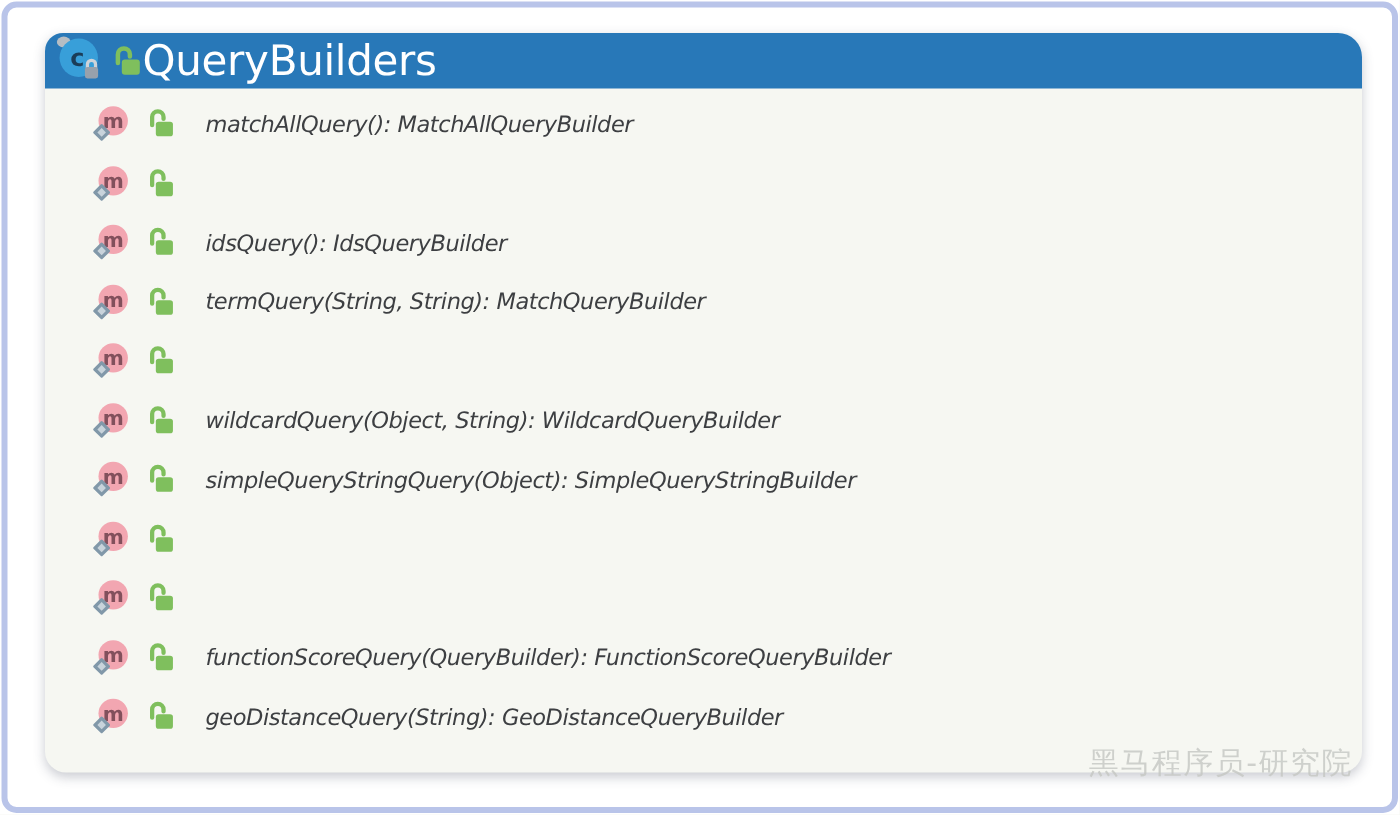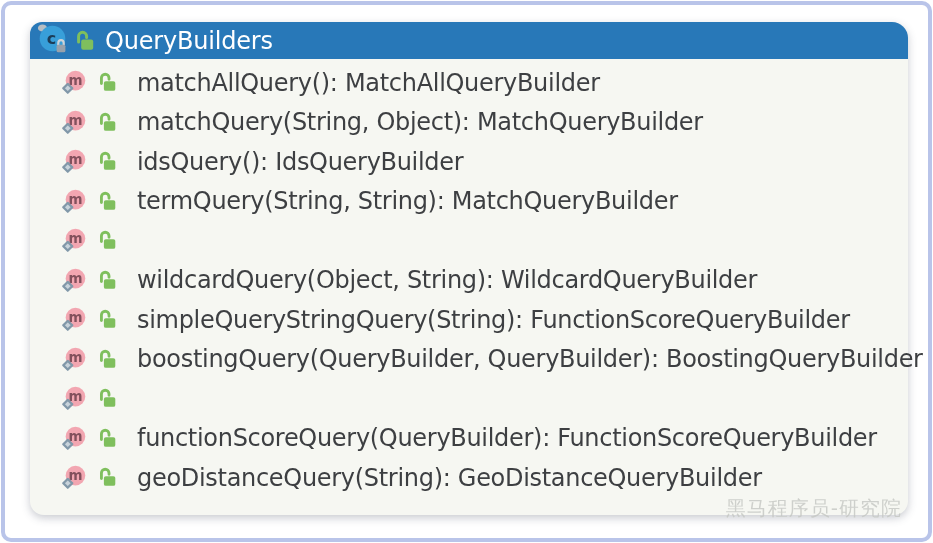--- a/index.html
+++ b/index.html
@@ -31,29 +31,29 @@
     box-shadow:0 3px 8px rgba(60,70,90,.28);
   }
   .panel-header{
     height:37px;background:var(--header-bar);
     border-radius:12px 16px 0 0;
     display:flex;align-items:center;padding-left:7px;
   }
   .class-icon{width:33px;height:33px;flex:0 0 auto;margin-top:-2px;}
   .hdr-lock{width:20px;height:22px;flex:0 0 auto;margin-left:5px;}
   .header-title{
-    color:#ffffff;font-size:24px;margin-left:10px;letter-spacing:-0.2px;
+    color:#ffffff;font-size:28px;letter-spacing:-0.2px;
     white-space:nowrap;
   }
   .rows{padding-top:4px;}
   .row{height:39.5px;display:flex;align-items:center;padding-left:32px;}
   .m-icon{width:25px;height:25px;flex:0 0 auto;margin-right:11px;}
   .row-lock{width:19px;height:21px;flex:0 0 auto;margin-right:20px;}
   .sig{
-    font-size:24px;color:var(--row-text);letter-spacing:-0.3px;white-space:nowrap;
+    font-size:15px;color:var(--row-text);letter-spacing:-0.3px;white-space:nowrap;font-style:italic;
   }
   .watermark{
     position:absolute;right:6px;bottom:-7px;
     font-size:20px;letter-spacing:1px;color:var(--watermark-gray);opacity:.8;
     white-space:nowrap;pointer-events:none;
   }
   
   .mc{fill:var(--method-icon-circle);}
   .ml{fill:var(--method-icon-letter);font-size:14px;font-weight:bold;}
   .d1{fill:var(--static-diamond);}
@@ -109,21 +109,20 @@
       <text class="ml" x="14" y="16" text-anchor="middle">m</text>
       <g>
         <rect class="d1" x="1.6" y="14.6" width="8.8" height="8.8" rx="1" transform="rotate(45 6 19)"></rect>
         <rect class="d2" x="3.9" y="16.9" width="4.2" height="4.2" transform="rotate(45 6 19)"></rect>
       </g>
     </svg>
     <svg class="row-lock" viewBox="0 0 20 22">
       <path class="lk-shackle" d="M3.6 12 V6.3 a4 4 0 0 1 8 0 V7.6"></path>
       <rect class="lk-body" x="6.2" y="9.6" width="12" height="10.2" rx="2"></rect>
     </svg>
-    <span class="sig">matchQuery(String, Object): MatchQueryBuilder</span>
   </div>
 
   <div class="row">
     <svg class="m-icon" viewBox="0 0 26 26">
       <circle class="mc" cx="14" cy="11" r="10.2"></circle>
       <text class="ml" x="14" y="16" text-anchor="middle">m</text>
       <g>
         <rect class="d1" x="1.6" y="14.6" width="8.8" height="8.8" rx="1" transform="rotate(45 6 19)"></rect>
         <rect class="d2" x="3.9" y="16.9" width="4.2" height="4.2" transform="rotate(45 6 19)"></rect>
       </g>
@@ -188,37 +187,36 @@
       <text class="ml" x="14" y="16" text-anchor="middle">m</text>
       <g>
         <rect class="d1" x="1.6" y="14.6" width="8.8" height="8.8" rx="1" transform="rotate(45 6 19)"></rect>
         <rect class="d2" x="3.9" y="16.9" width="4.2" height="4.2" transform="rotate(45 6 19)"></rect>
       </g>
     </svg>
     <svg class="row-lock" viewBox="0 0 20 22">
       <path class="lk-shackle" d="M3.6 12 V6.3 a4 4 0 0 1 8 0 V7.6"></path>
       <rect class="lk-body" x="6.2" y="9.6" width="12" height="10.2" rx="2"></rect>
     </svg>
-    <span class="sig">simpleQueryStringQuery(String): FunctionScoreQueryBuilder</span>
-  </div>
-
-  <div class="row">
-    <svg class="m-icon" viewBox="0 0 26 26">
-      <circle class="mc" cx="14" cy="11" r="10.2"></circle>
-      <text class="ml" x="14" y="16" text-anchor="middle">m</text>
-      <g>
-        <rect class="d1" x="1.6" y="14.6" width="8.8" height="8.8" rx="1" transform="rotate(45 6 19)"></rect>
-        <rect class="d2" x="3.9" y="16.9" width="4.2" height="4.2" transform="rotate(45 6 19)"></rect>
-      </g>
-    </svg>
-    <svg class="row-lock" viewBox="0 0 20 22">
-      <path class="lk-shackle" d="M3.6 12 V6.3 a4 4 0 0 1 8 0 V7.6"></path>
-      <rect class="lk-body" x="6.2" y="9.6" width="12" height="10.2" rx="2"></rect>
-    </svg>
-    <span class="sig">boostingQuery(QueryBuilder, QueryBuilder): BoostingQueryBuilder</span>
+    <span class="sig">simpleQueryStringQuery(Object): SimpleQueryStringBuilder</span>
+  </div>
+
+  <div class="row">
+    <svg class="m-icon" viewBox="0 0 26 26">
+      <circle class="mc" cx="14" cy="11" r="10.2"></circle>
+      <text class="ml" x="14" y="16" text-anchor="middle">m</text>
+      <g>
+        <rect class="d1" x="1.6" y="14.6" width="8.8" height="8.8" rx="1" transform="rotate(45 6 19)"></rect>
+        <rect class="d2" x="3.9" y="16.9" width="4.2" height="4.2" transform="rotate(45 6 19)"></rect>
+      </g>
+    </svg>
+    <svg class="row-lock" viewBox="0 0 20 22">
+      <path class="lk-shackle" d="M3.6 12 V6.3 a4 4 0 0 1 8 0 V7.6"></path>
+      <rect class="lk-body" x="6.2" y="9.6" width="12" height="10.2" rx="2"></rect>
+    </svg>
   </div>
 
   <div class="row">
     <svg class="m-icon" viewBox="0 0 26 26">
       <circle class="mc" cx="14" cy="11" r="10.2"></circle>
       <text class="ml" x="14" y="16" text-anchor="middle">m</text>
       <g>
         <rect class="d1" x="1.6" y="14.6" width="8.8" height="8.8" rx="1" transform="rotate(45 6 19)"></rect>
         <rect class="d2" x="3.9" y="16.9" width="4.2" height="4.2" transform="rotate(45 6 19)"></rect>
       </g>

